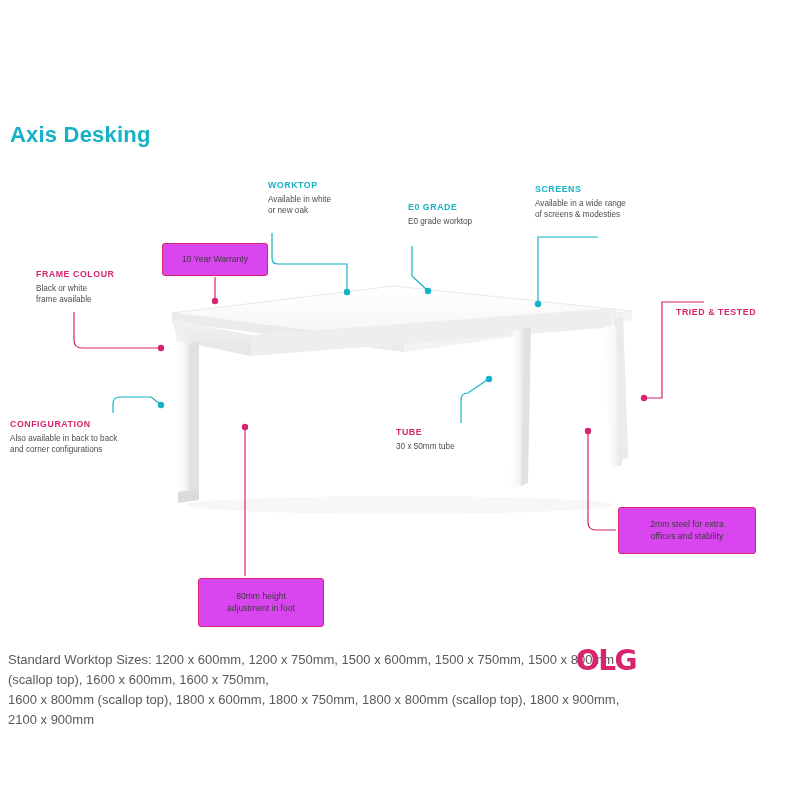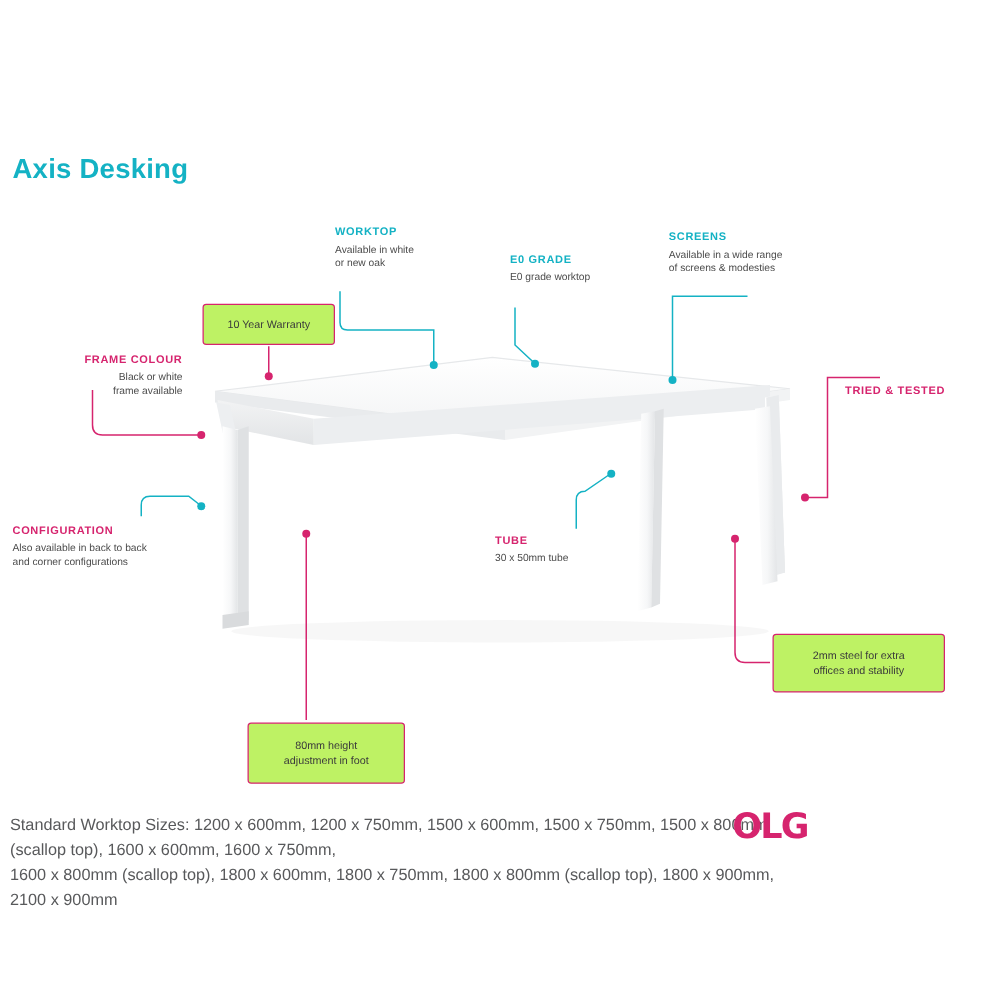--- a/index.html
+++ b/index.html
@@ -11,21 +11,20 @@
     width: 800px;
     height: 800px;
     font-family: "Liberation Sans", sans-serif;
     position: relative;
     overflow: hidden;
   }
   #stage {
     position: relative;
     width: 652px;
     height: 800px;
-    padding-left: 10px;
   }
   #title {
     position: absolute;
     left: 10px;
     top: 122px;
     font-size: 22px;
     font-weight: bold;
     color: #14b2c4;
     letter-spacing: 0.2px;
   }
@@ -56,40 +55,40 @@
     color: #4c4c4c;
     white-space: pre-line;
   }
   .teal .head { color: #14b2c4; }
   .pink .head { color: #d6246e; }
 
   .boxed {
     position: absolute;
     border: 1.3px solid #d6246e;
     border-radius: 3px;
-    background: #bef264;
+    background: #d946ef;
     box-sizing: border-box;
     display: flex;
     align-items: center;
     justify-content: center;
     text-align: center;
     padding: 6px 8px;
   }
   .boxed span {
     font-size: 8.6px;
     color: #3b3b3b;
     line-height: 1.35;
     white-space: pre-line;
   }
 
   
   #c-worktop      { left: 268px; top: 180px; width: 110px; }
   #c-e0grade      { left: 408px; top: 202px; width: 110px; }
   #c-screens      { left: 535px; top: 184px; width: 130px; }
-  #c-framecolour  { left: 36px;  top: 282px; width: 110px; text-align: right; }
+  #c-framecolour  { left: 36px;  top: 269px; width: 110px; }
   #c-tried        { left: 676px; top: 263px; width: 125px; margin-top: 44px; }
   #c-config       { left: 10px;  top: 419px; width: 145px; }
   #c-tube         { left: 396px; top: 427px; width: 120px; }
 
   #b-warranty     { left: 162px; top: 243px; width: 106px; height: 33px; }
   #b-height       { left: 198px; top: 578px; width: 126px; height: 49px; }
   #b-steel        { left: 618px; top: 507px; width: 138px; height: 47px; }
 
   
   #footer {

